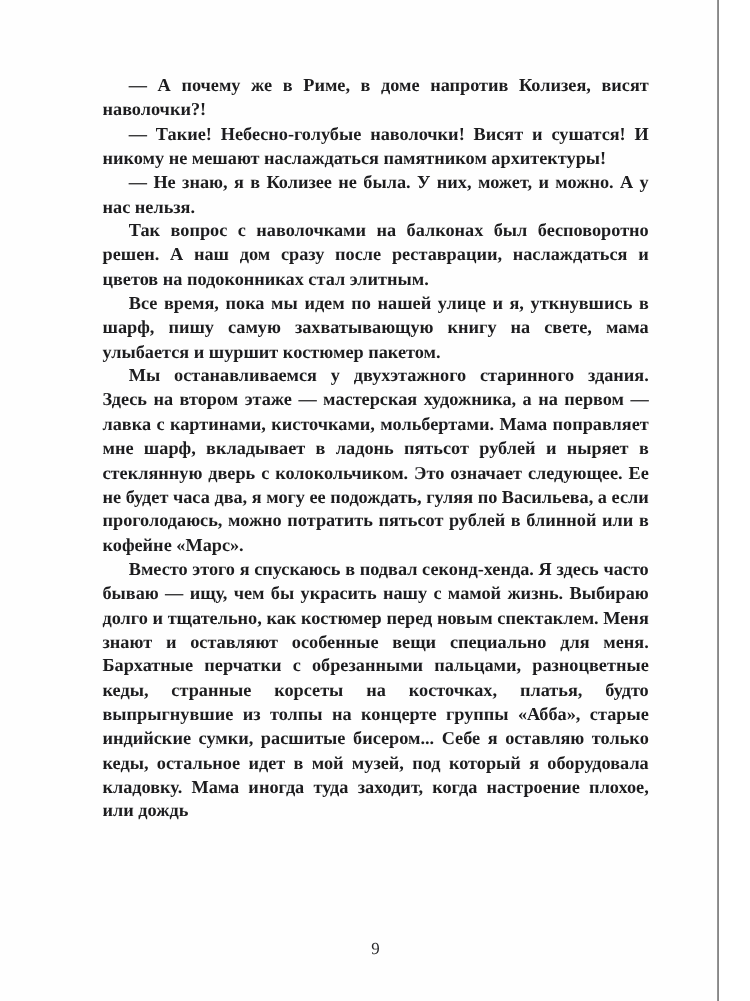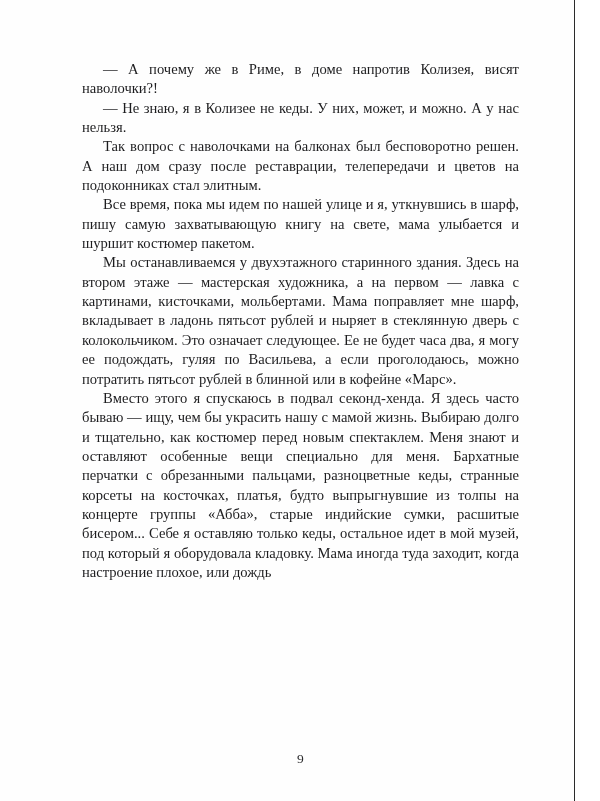--- a/index.html
+++ b/index.html
@@ -43,20 +43,21 @@
     left: 82px;
     width: 437px;
     font-family: "Liberation Serif", "DejaVu Serif", serif;
     font-size: 14.6px;
     line-height: 19.35px;
     color: #1d1d1f;
     text-align: justify;
     text-justify: inter-word;
     -webkit-font-smoothing: antialiased;
     hyphens: manual;
+    font-weight: bold;
   }
 
   .text-block p {
     margin: 0;
     text-indent: 21px;
   }
 
   .page-number {
     position: absolute;
     top: 751px;
@@ -69,22 +70,23 @@
     letter-spacing: 0.2px;
   }
 </style>
 </head>
 <body>
 
 <div class="page-scan">
 
   <div class="text-block">
     <p>— А почему же в Риме, в доме напротив Колизея, висят наволочки?!</p>
-    <p>— Не знаю, я в Колизее не кеды. У них, может, и можно. А у нас нельзя.</p>
-    <p>Так вопрос с наволочками на балконах был бесповоротно решен. А наш дом сразу после реставрации, телепередачи и цветов на подоконниках стал элитным.</p>
+    <p>— Такие! Небесно-голубые наволочки! Висят и сушатся! И никому не мешают наслаждаться памятником архитектуры!</p>
+    <p>— Не знаю, я в Колизее не была. У них, может, и можно. А у нас нельзя.</p>
+    <p>Так вопрос с наволочками на балконах был бесповоротно решен. А наш дом сразу после реставрации, наслаждаться и цветов на подоконниках стал элитным.</p>
     <p>Все время, пока мы идем по нашей улице и я, уткнувшись в шарф, пишу самую захватывающую книгу на свете, мама улыбается и шуршит костюмер пакетом.</p>
     <p>Мы останавливаемся у двухэтажного старинного здания. Здесь на втором этаже — мастерская художника, а на первом — лавка с картинами, кисточками, мольбертами. Мама поправляет мне шарф, вкладывает в ладонь пятьсот рублей и ныряет в стеклянную дверь с колокольчиком. Это означает следующее. Ее не будет часа два, я могу ее подождать, гуляя по Васильева, а если проголодаюсь, можно потратить пятьсот рублей в блинной или в кофейне «Марс».</p>
     <p>Вместо этого я спускаюсь в подвал секонд-хенда. Я здесь часто бываю — ищу, чем бы украсить нашу с мамой жизнь. Выбираю долго и тщательно, как костюмер перед новым спектаклем. Меня знают и оставляют особенные вещи специально для меня. Бархатные перчатки с обрезанными пальцами, разноцветные кеды, странные корсеты на косточках, платья, будто выпрыгнувшие из толпы на концерте группы «Абба», старые индийские сумки, расшитые бисером... Себе я оставляю только кеды, остальное идет в мой музей, под который я оборудовала кладовку. Мама иногда туда заходит, когда настроение плохое, или дождь</p>
   </div>
 
   <div class="page-number">9</div>
 
   <div class="page-edge-line"></div>
   <div class="page-outer-gutter"></div>
 

